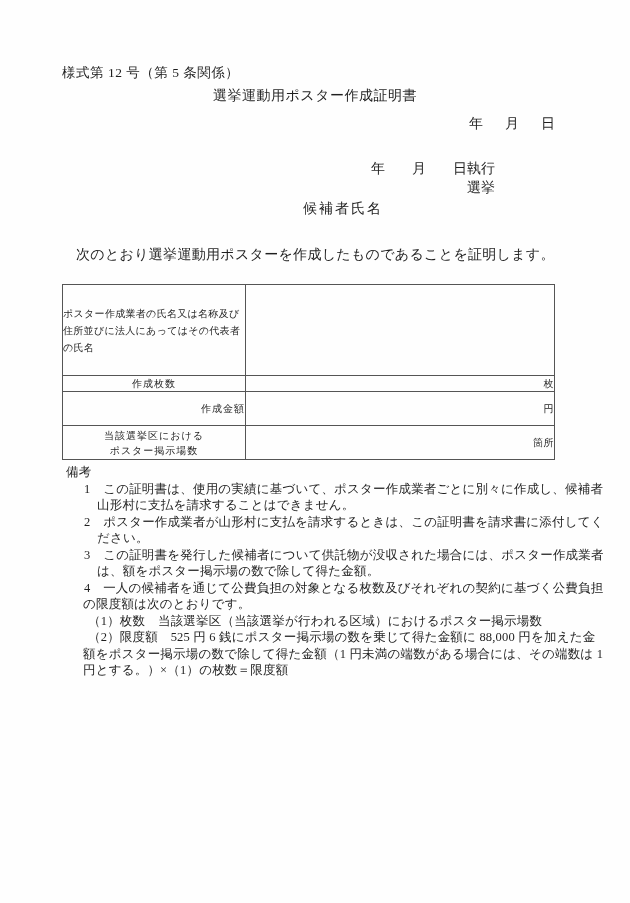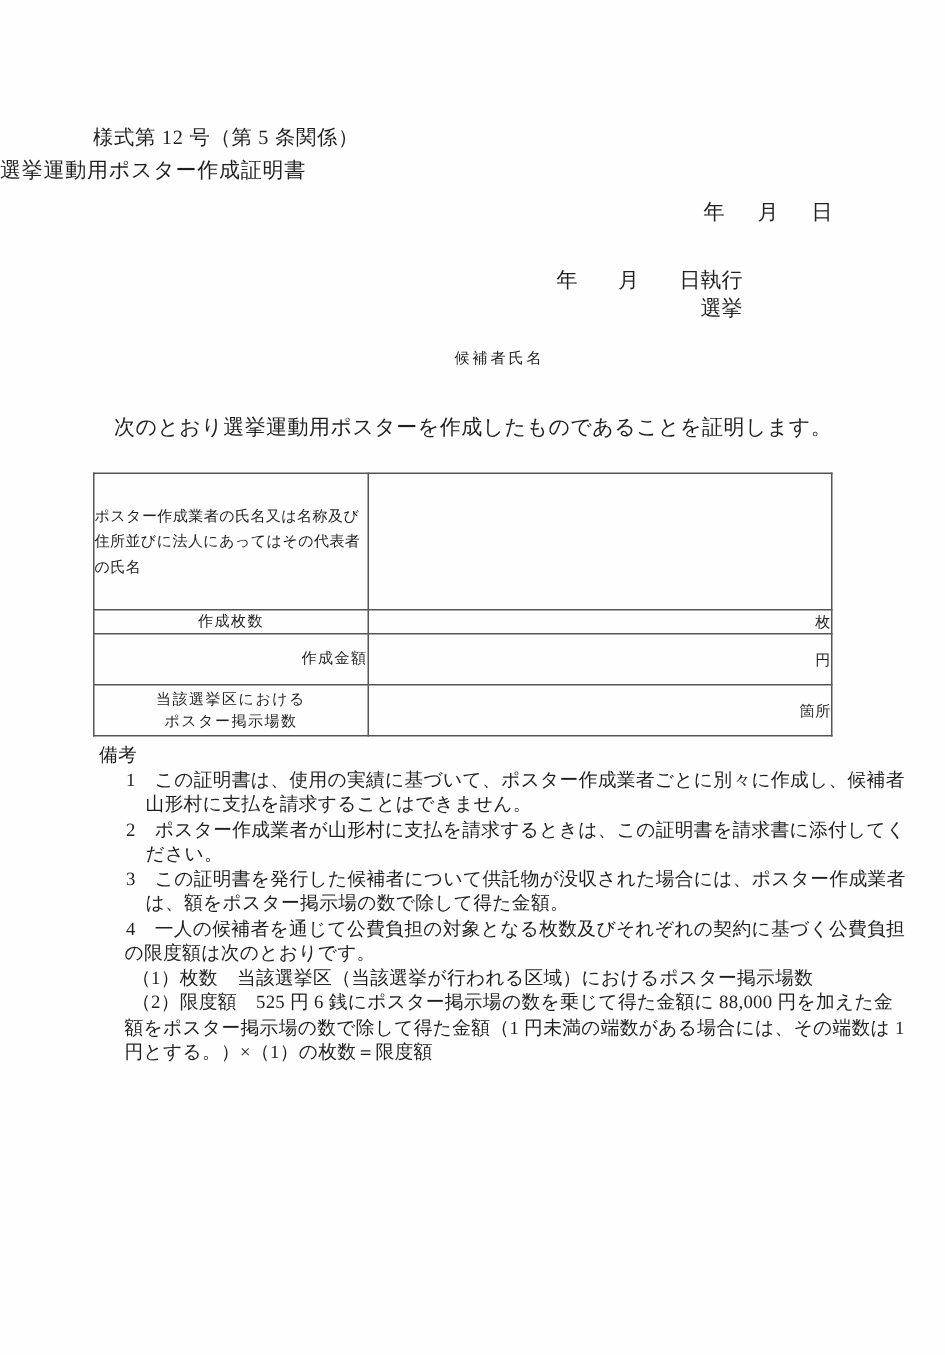--- a/index.html
+++ b/index.html
@@ -13,48 +13,47 @@
     font-family: "Liberation Serif", "DejaVu Serif", serif;
     box-sizing: border-box;
     padding-top: 65px;
     overflow: hidden;
   }
   .form-number {
     margin-left: 62px;
     font-size: 13.5px;
     line-height: 15px;
     letter-spacing: 0.5px;
-    margin-top: 19px;
   }
   .doc-title {
     margin-top: 8px;
-    text-align: left;
+    text-align: center;
     font-size: 14px;
     line-height: 15px;
     letter-spacing: 0.5px;
   }
   .date-line {
     display: flex;
     justify-content: flex-end;
     font-size: 14px;
     line-height: 15px;
   }
   .date-line-1 { margin-top: 13px; margin-right: 75px; gap: 22px; }
   .date-line-2 { margin-top: 30px; margin-right: 135px; gap: 27px; }
   .election-line {
     margin-top: 4px;
     margin-right: 135px;
     text-align: right;
     font-size: 14px;
     line-height: 15px;
   }
   .candidate-line {
-    margin-top: 18px;
+    margin-top: 6px;
     margin-left: 303px;
-    font-size: 10px;
+    font-size: 14px;
     line-height: 15px;
     letter-spacing: 2px;
   }
   .statement {
     margin-top: 31px;
     margin-left: 62px;
     margin-right: 60px;
     text-indent: 1em;
     font-size: 14px;
     line-height: 15px;

